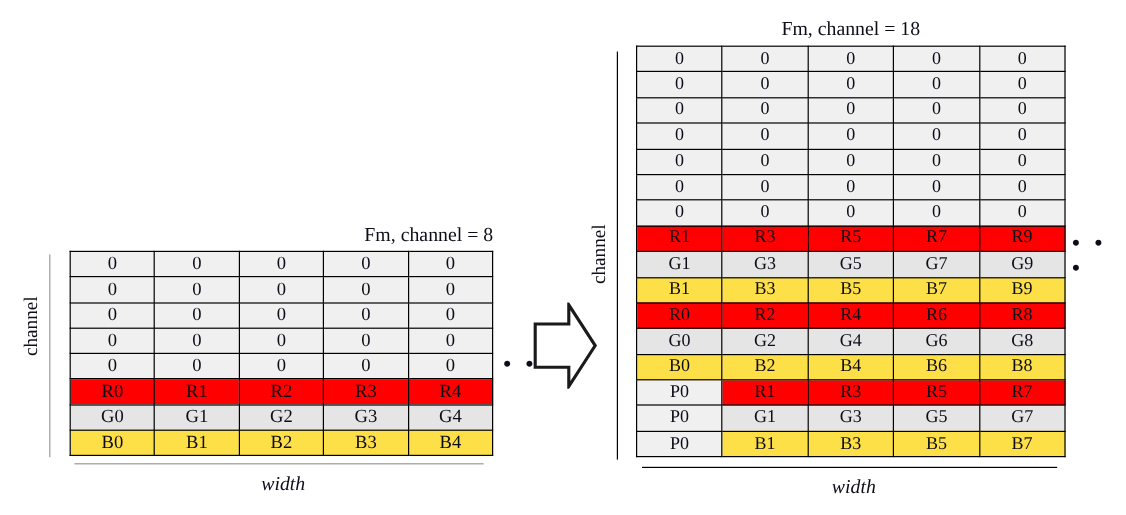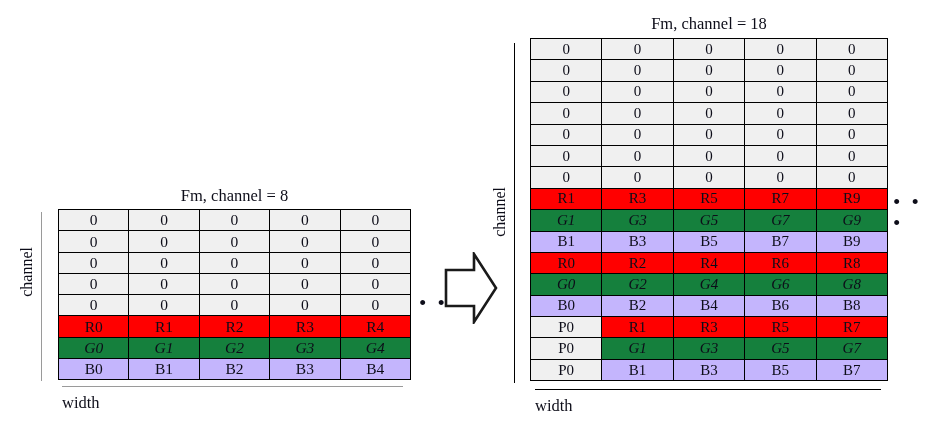--- a/index.html
+++ b/index.html
@@ -30,39 +30,39 @@
     text-align: center;
     vertical-align: middle;
     padding: 0;
     line-height: 1;
     box-sizing: border-box;
     white-space: nowrap;
   }
   .cell-zero  { background: #f0f0f0; }
   .cell-pad   { background: #f0f0f0; margin-left: 44px; }
   .cell-red   { background: #ff0000; margin-left: 46px; }
-  .cell-green { background: #15803d; font-style: italic; }
-  .cell-blue  { background: #c4b5fd; }
+  .cell-green { background: #e5e5e5; }
+  .cell-blue  { background: #fde047; }
 
   
   #left-table {
     left: 58px;
     top: 209px;
     width: 353px;
     height: 170px;
     font-size: 15.5px;
   }
   #left-table td { height: 21.25px; }
 
   #left-title {
     position: absolute;
     left: 58px;
     top: 186px;
     width: 353px;
-    text-align: center;
+    text-align: right;
     font-size: 16.5px;
   }
 
   
   #right-table {
     left: 530px;
     top: 38px;
     width: 358px;
     height: 343px;
     font-size: 15px;
@@ -139,22 +139,23 @@
     transform: rotate(180deg);
     white-space: nowrap;
     text-align: center;
   }
   #left-channel-label  { left: 18px;  top: 247px; }
   #right-channel-label { left: 491px; top: 187px; }
 
   .label-horiz {
     position: absolute;
     font-size: 16.5px;
-    text-align: left;
+    text-align: center;
     white-space: nowrap;
+    font-style: italic;
   }
   #left-width-label  { left: 62px;  top: 393px; width: 348px; }
   #right-width-label { left: 535px; top: 396px; width: 353px; }
 
   
   .ellipsis-dots {
     position: absolute;
     font-size: 21px;
     letter-spacing: 3px;
     line-height: 1;

